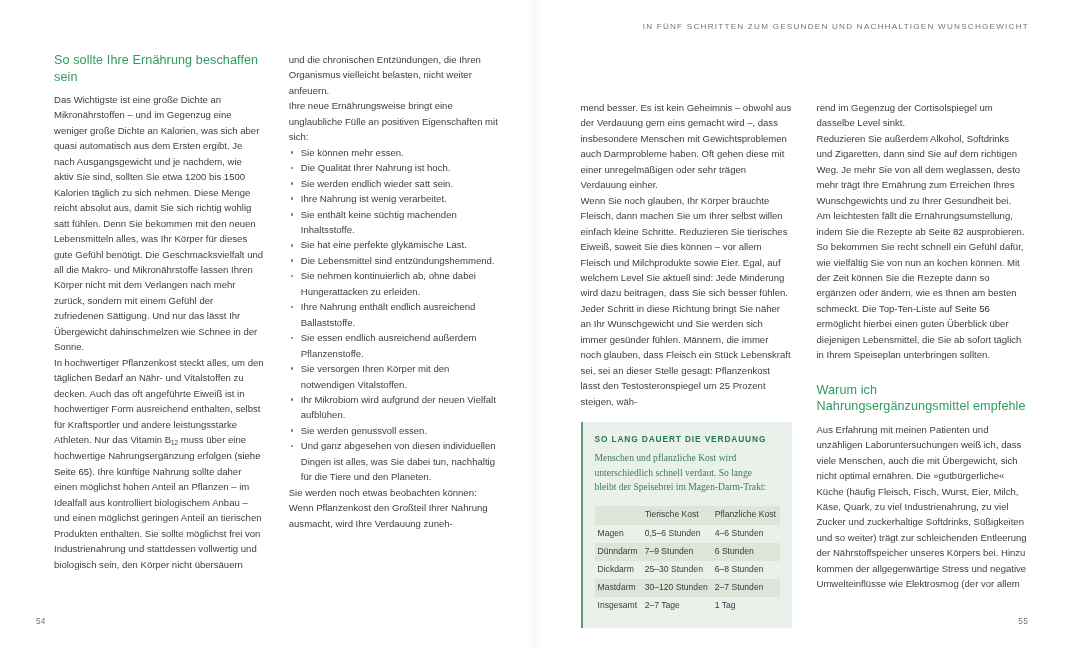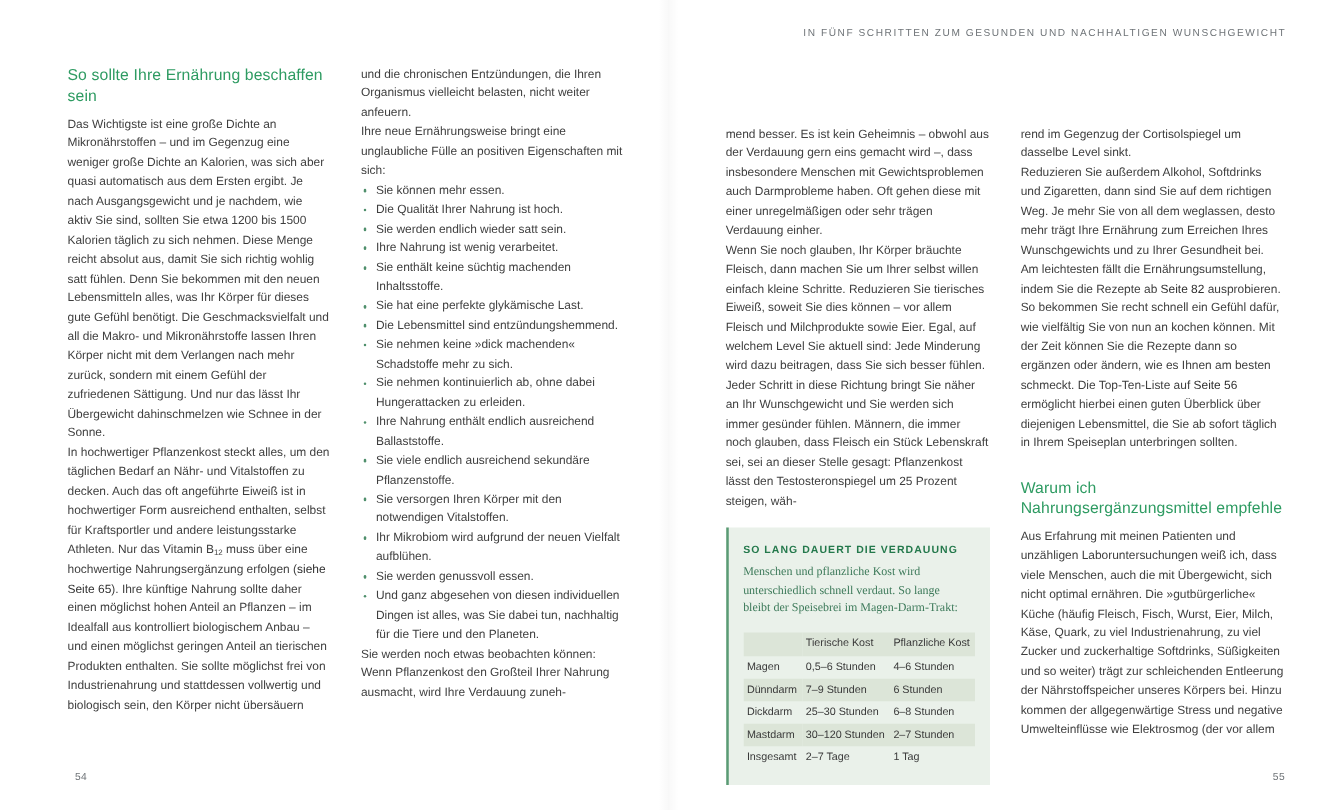--- a/index.html
+++ b/index.html
@@ -170,21 +170,21 @@
   table.digest td.c2, table.digest th.c2 { width: auto; }
 
   
   .folio {
     position: absolute;
     bottom: 22px;
     font-size: 8.2px;
     color: #6f7478;
     letter-spacing: 0.3px;
   }
-  .page-left  .folio { left: 60px; }
+  .page-left  .folio { left: 36px; }
   .page-right .folio { right: 41px; }
 
   .nb { font-weight: normal; color: #2f2f2f; }
   sub { font-size: 0.66em; vertical-align: baseline; position: relative; top: 2.2px; }
 </style>
 </head>
 <body>
 
 <div class="spread">
 
@@ -205,24 +205,23 @@
         <p>Ihre neue Ernährungsweise bringt eine unglaubliche Fülle an positiven Eigenschaften mit sich:</p>
 
         <ul class="bullets">
           <li><span>Sie können mehr essen.</span></li>
           <li><span>Die Qualität Ihrer Nahrung ist hoch.</span></li>
           <li><span>Sie werden endlich wieder satt sein.</span></li>
           <li><span>Ihre Nahrung ist wenig verarbeitet.</span></li>
           <li><span>Sie enthält keine süchtig machenden Inhaltsstoffe.</span></li>
           <li><span>Sie hat eine perfekte glykämische Last.</span></li>
           <li><span>Die Lebensmittel sind entzündungshemmend.</span></li>
-          <li><span>Sie nehmen keine »dick machenden« Schadstoffe mehr zu sich.</span></li>
           <li><span>Sie nehmen kontinuierlich ab, ohne dabei Hungerattacken zu erleiden.</span></li>
           <li><span>Ihre Nahrung enthält endlich ausreichend Ballaststoffe.</span></li>
-          <li><span>Sie viele endlich ausreichend sekundäre Pflanzenstoffe.</span></li>
+          <li><span>Sie essen endlich ausreichend außerdem Pflanzenstoffe.</span></li>
           <li><span>Sie versorgen Ihren Körper mit den notwendigen Vitalstoffen.</span></li>
           <li><span>Ihr Mikrobiom wird aufgrund der neuen Vielfalt aufblühen.</span></li>
           <li><span>Sie werden genussvoll essen.</span></li>
           <li><span>Und ganz abgesehen von diesen individuellen Dingen ist alles, was Sie dabei tun, nachhaltig für die Tiere und den Planeten.</span></li>
         </ul>
 
         <p>Sie werden noch etwas beobachten können: Wenn Pflanzenkost den Großteil Ihrer Nahrung ausmacht, wird Ihre Verdauung zuneh-</p>
       </div>
 
     </div>

